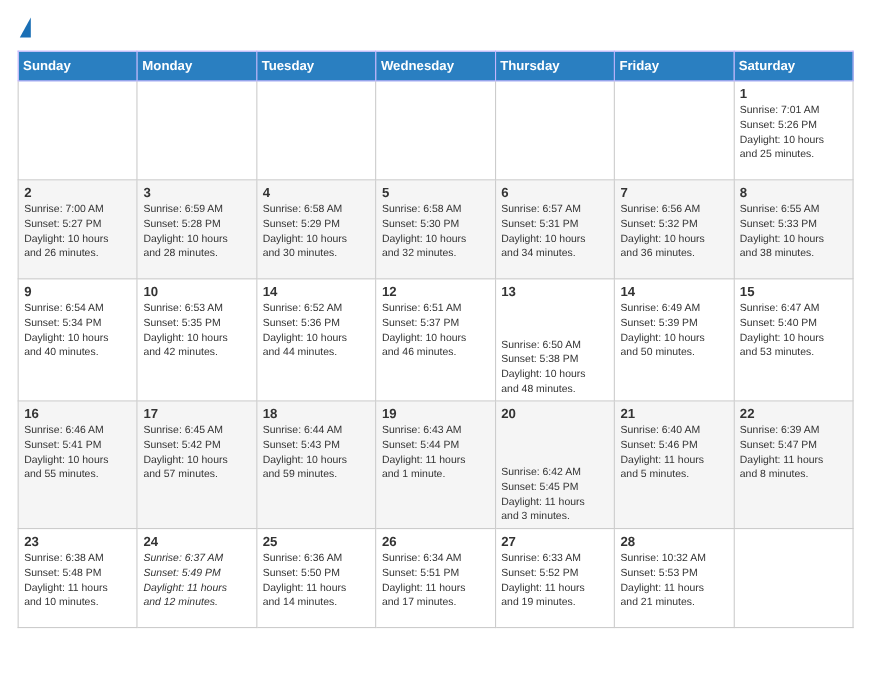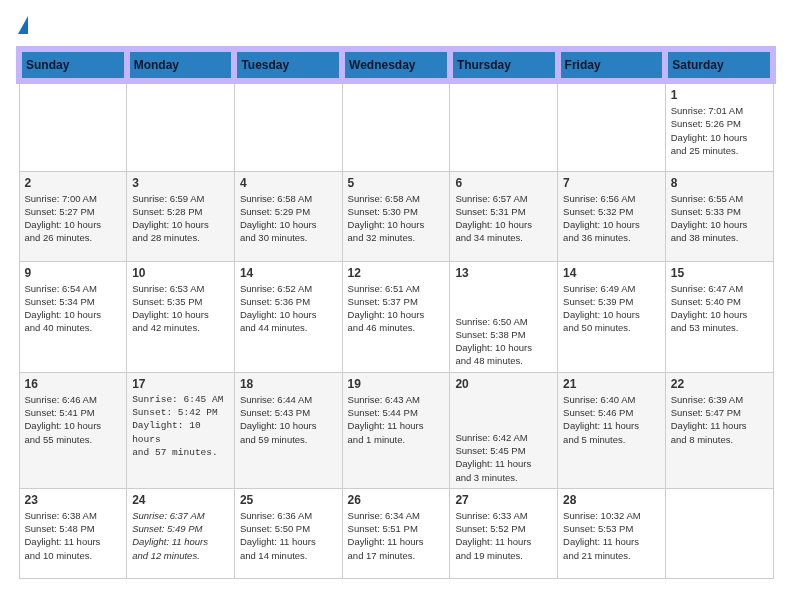--- a/index.html
+++ b/index.html
@@ -53,26 +53,26 @@
     .location {
       font-size: 14px;
       color: #555;
     }
     .calendar {
       width: 100%;
       border-collapse: collapse;
     }
     .calendar thead th {
       background: #2a7fc1;
-      color: #0f172a;
+      color: #ffffff;
       font-size: 12px;
       font-weight: bold;
       padding: 6px 4px;
       text-align: left;
-      border: 6px solid #c4b5fd;
+      border: 1px solid #c4b5fd;
     }
     .calendar tbody td {
       border: 1px solid #ccc;
       vertical-align: top;
       padding: 4px 5px;
       font-size: 10px;
       color: #333;
       width: 108px;
       min-height: 90px;
       height: 90px;
@@ -248,21 +248,21 @@
       <tr>
         <td>
           <span class="day-num">16</span>
           <div class="day-info" style="white-space: pre-line;">Sunrise: 6:46 AM
 Sunset: 5:41 PM
 Daylight: 10 hours
 and 55 minutes.</div>
         </td>
         <td>
           <span class="day-num">17</span>
-          <div class="day-info" style="white-space: pre-line; font-family: Liberation Mono, monospace;">Sunrise: 6:45 AM
+          <div class="day-info" style="white-space: pre-line;">Sunrise: 6:45 AM
 Sunset: 5:42 PM
 Daylight: 10 hours
 and 57 minutes.</div>
         </td>
         <td>
           <span class="day-num">18</span>
           <div class="day-info" style="white-space: pre-line;">Sunrise: 6:44 AM
 Sunset: 5:43 PM
 Daylight: 10 hours
 and 59 minutes.</div>

